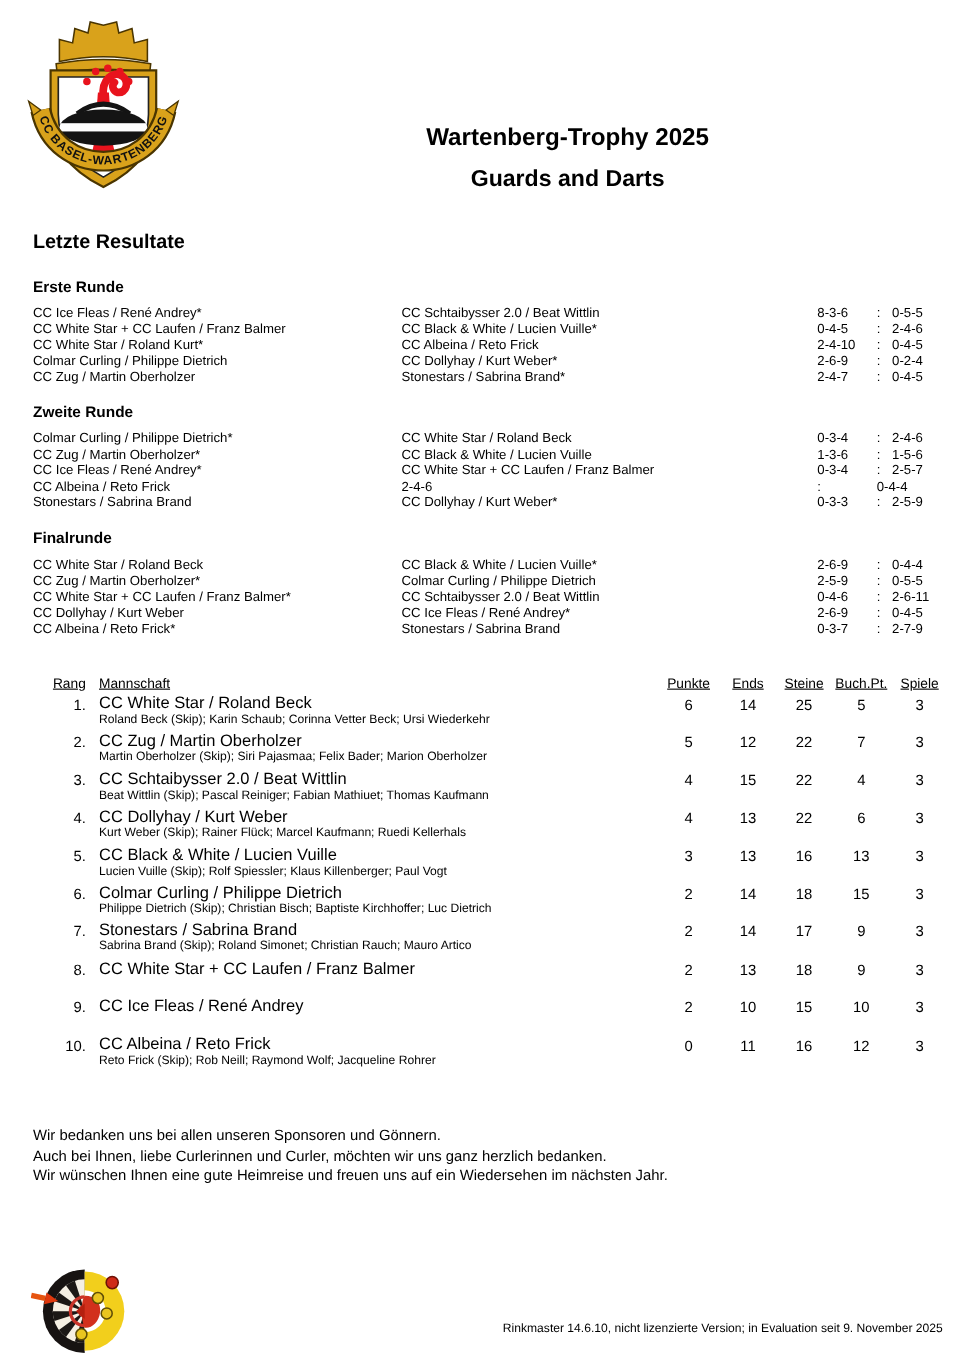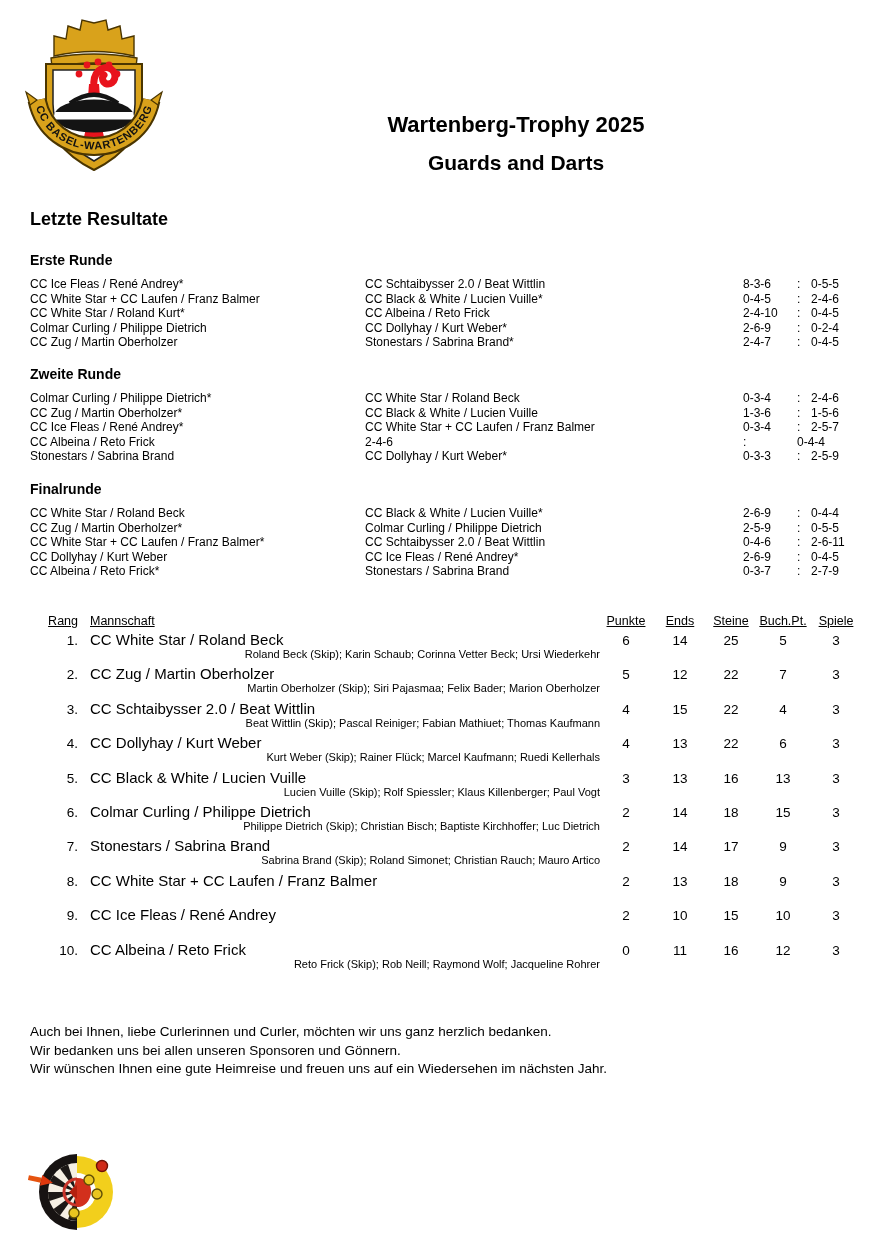--- a/index.html
+++ b/index.html
@@ -26,21 +26,21 @@
   .ranking { position:absolute; left:30px; right:24px; top:597px; }
   .ranking h2 { margin:0; font-size:19.5px; font-weight:bold; }
   .rank-grid { display:grid; grid-template-columns:48px 12px 510px 52px 56px 46px 58px 48px; }
   .rank-head { margin-top:17px; font-size:12.5px; }
   .rank-head span { text-decoration:underline; }
   .rh-rank { text-align:right; }
   .rh-num { text-align:center; }
   .rank-row { margin-top:0; height:34.4px; font-size:13.5px; }
   .r-rank { text-align:right; padding-top:2px; }
   .r-name { font-size:15px; line-height:17px; }
-  .r-players { font-size:11px; line-height:13px; color:#000;text-align:right; }
+  .r-players { font-size:11px; line-height:13px; color:#000; }
   .r-num { text-align:center; padding-top:2px; }
   .rank-rows { margin-top:3px; }
 
   
   .closing { position:absolute; left:30px; top:1023px; font-size:13.5px; line-height:18.6px; }
   .bottom-logo { position:absolute; left:28px; top:1151px; }
   .footer { position:absolute; right:27px; top:1202px; font-size:11px; }
 </style>
 </head>
 <body>
@@ -351,22 +351,22 @@
         <span class="r-num">0</span>
         <span class="r-num">11</span>
         <span class="r-num">16</span>
         <span class="r-num">12</span>
         <span class="r-num">3</span>
       </div>
     </div>
   </div>
 
   <div class="closing">
+    <div>Wir bedanken uns bei allen unseren Sponsoren und Gönnern.</div>
     <div>Auch bei Ihnen, liebe Curlerinnen und Curler, möchten wir uns ganz herzlich bedanken.</div>
-    <div>Wir bedanken uns bei allen unseren Sponsoren und Gönnern.</div>
     <div>Wir wünschen Ihnen eine gute Heimreise und freuen uns auf ein Wiedersehen im nächsten Jahr.</div>
   </div>
 
   <div class="bottom-logo">
     <svg width="104" height="82" viewBox="0 0 104 82">
       <defs>
         <clipPath id="lhalf">
             <rect x="0" y="0" width="49" height="82"></rect>
           </clipPath>
         <clipPath id="rhalf">
@@ -406,14 +406,15 @@
       <circle cx="69" cy="43" r="5" fill="#e9c520" stroke="#5f4e06" stroke-width="1.4"></circle>
       <circle cx="46" cy="62" r="5" fill="#e9c520" stroke="#5f4e06" stroke-width="1.4"></circle>
 
       <g transform="rotate(12 14 30)">
         <rect x="0" y="27" width="13" height="5" fill="#e65410"></rect>
         <polygon points="13,24 25,29.5 13,35" fill="#df380d"></polygon>
       </g>
     </svg>
   </div>
 
+  <div class="footer">Rinkmaster 14.6.10, nicht lizenzierte Version; in Evaluation seit 9. November 2025</div>
 
 </div>
 
 </body></html>

